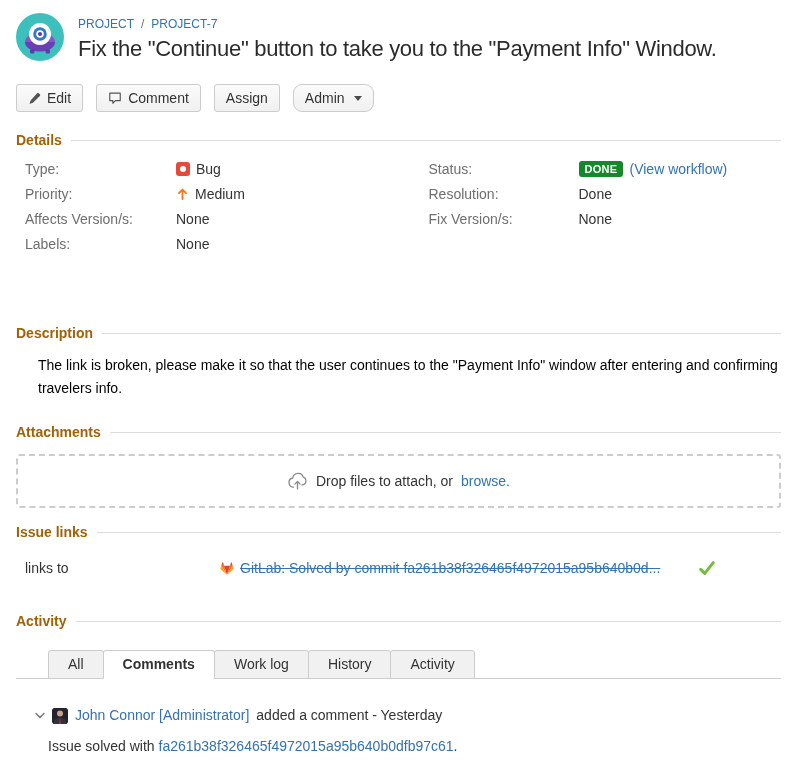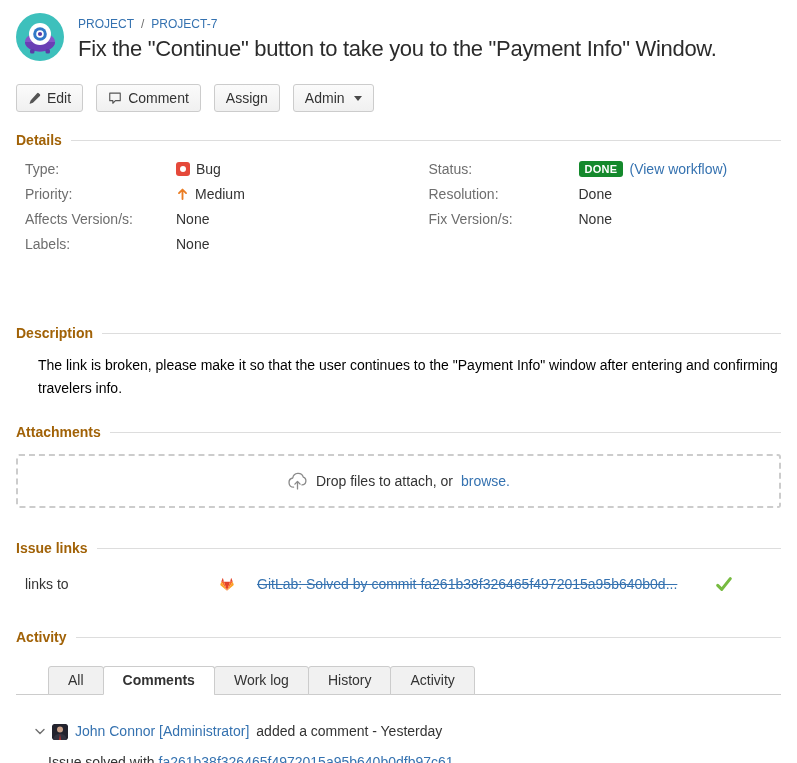--- a/index.html
+++ b/index.html
@@ -25,21 +25,21 @@
     display:inline-flex; align-items:center; gap:6px; height:28px;
     padding:0 11px; background:linear-gradient(#fbfbfb,#f0f0f0);
     border:1px solid #ccc; border-radius:3px; font-size:14px; color:#333; cursor:pointer;
     white-space:nowrap;
   }
   .btn-group { display:inline-flex; }
   .btn-group .btn { border-radius:0; }
   .btn-group .btn + .btn { margin-left:-1px; }
   .btn-group .btn:first-child { border-radius:3px 0 0 3px; }
   .btn-group .btn:last-child { border-radius:0 3px 3px 0; }
-  .btn-group .btn:only-child { border-radius:3px; }
+  .btn-group .btn:only-child { border-radius:9px; }
   .caret { width:0; height:0; border-left:4px solid transparent; border-right:4px solid transparent; border-top:5px solid #4a4a4a; margin-left:3px; }
 
   
   .sec-head { display:flex; align-items:center; gap:9px; margin:0 16px; font-weight:700; font-size:14px; color:#a16207; line-height:17px; }
   .sec-head .rule { flex:1; height:1px; background:#ddd; }
 
   
   .details-grid { display:flex; margin:12px 16px 0; }
   .dcol { width:50%; }
   .dcol.right { padding-left:30px; }
@@ -56,21 +56,21 @@
 
   
   .dropzone {
     margin:13px 16px 0; height:54px; border:2px dashed #ccc; border-radius:3px;
     display:flex; align-items:center; justify-content:center; gap:8px; color:#333; cursor:pointer;
   }
 
   
   .link-row { display:flex; align-items:center; margin:18px 16px 0; }
   .link-label { width:203px; padding-left:9px; flex:none; }
-  .gitlab-link { display:inline-flex; align-items:center; gap:22px; }
+  .gitlab-link { display:inline-flex; align-items:center; gap:5px; }
   .strike { color:#3572b0; text-decoration:line-through; }
   .check-icon { margin-left:38px; display:inline-flex; }
 
   
   .tabs { display:flex; margin:20px 16px 0; padding-left:32px; border-bottom:1px solid #ccc; }
   .tab {
     background:#f1f1f1; border:1px solid #ccc; margin-right:-1px; margin-bottom:-1px;
     padding:5px 19px 6px; font-size:14px; color:#333; cursor:pointer; border-radius:3px 3px 0 0;
   }
   .tab.active { background:#fff; font-weight:700; border-bottom-color:#fff; }
@@ -205,21 +205,21 @@
   <div class="dropzone">
     <svg width="21" height="21" viewBox="0 0 24 24" fill="none" stroke="#8a8a8a" stroke-width="1.5" stroke-linecap="round" stroke-linejoin="round">
       <path d="M7.5 18.5a5.3 5.3 0 01-.9-10.5 6.2 6.2 0 0112-1 4.6 4.6 0 01-1.5 8.9"></path>
       <path d="M12 20.5v-8"></path>
       <path d="M9 15l3-3 3 3"></path>
     </svg>
     <span>Drop files to attach, or</span>
     <a class="blue">browse.</a>
   </div>
 
-  <div class="sec-head" style="margin-top:32px;">
+  <div class="sec-head" style="margin-top:16px;">
     <span>Issue links</span>
     <span class="rule"></span>
   </div>
   <div class="link-row">
     <span class="link-label">links to</span>
     <span class="gitlab-link">
       <svg width="16" height="15" viewBox="0 0 512 512">
         <path fill="#e24329" d="M256 470 150 160h212z"></path>
         <path fill="#fc6d26" d="M256 470 150 160H60zM256 470l106-310h90z"></path>
         <path fill="#fca326" d="M60 160 28 258a18 18 0 006.5 20L256 470zM452 160l32 98a18 18 0 01-6.5 20L256 470z"></path>

